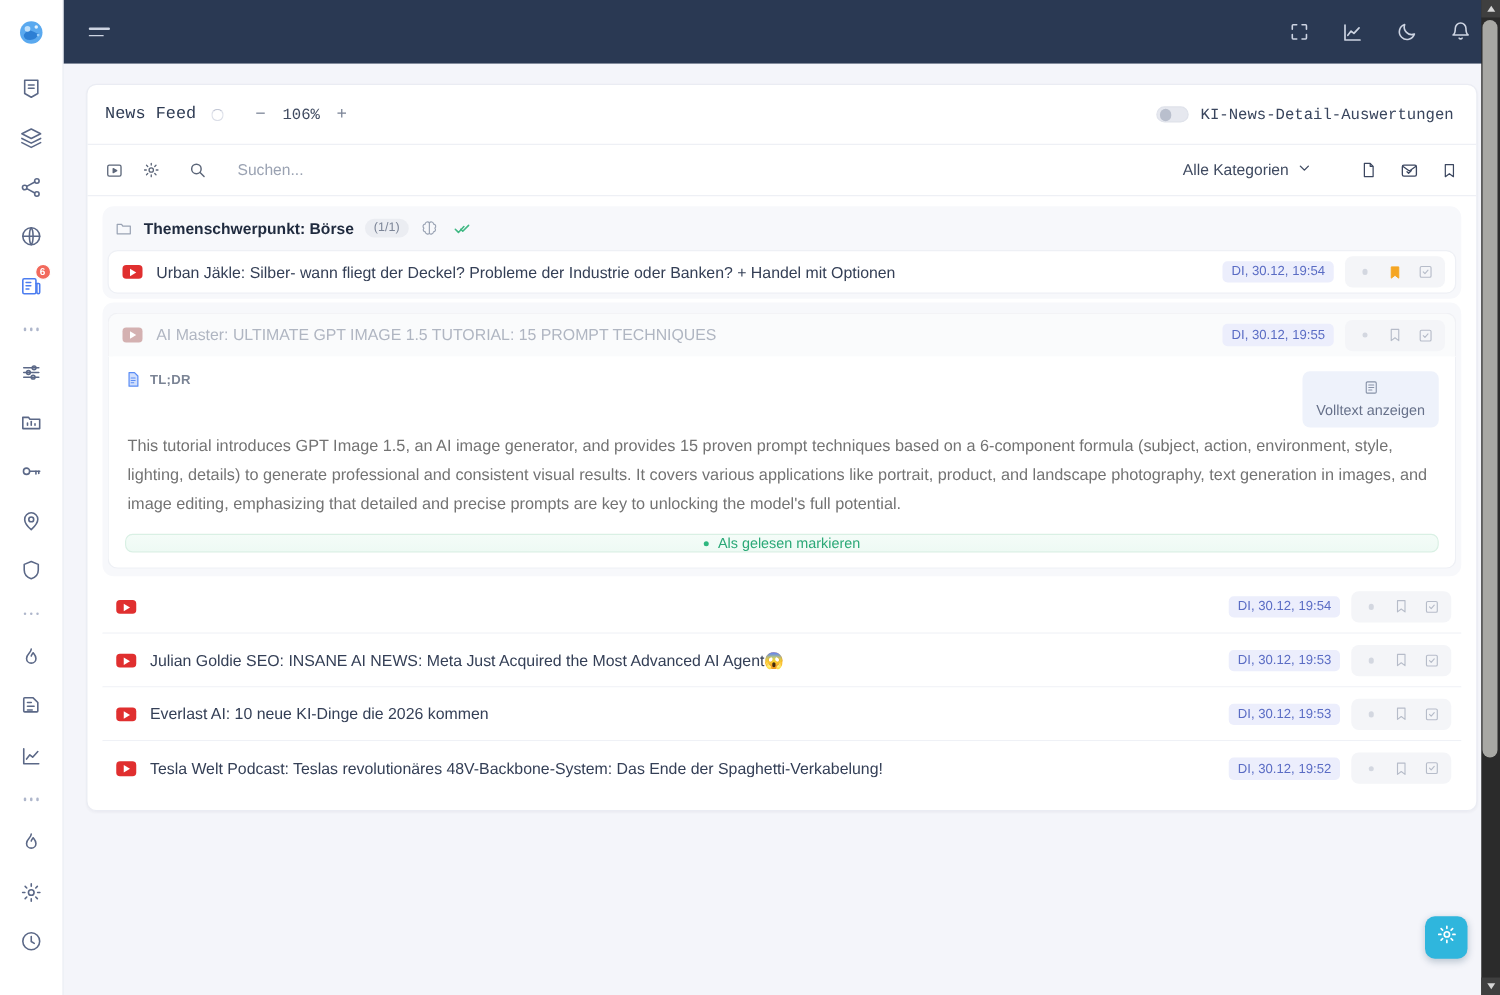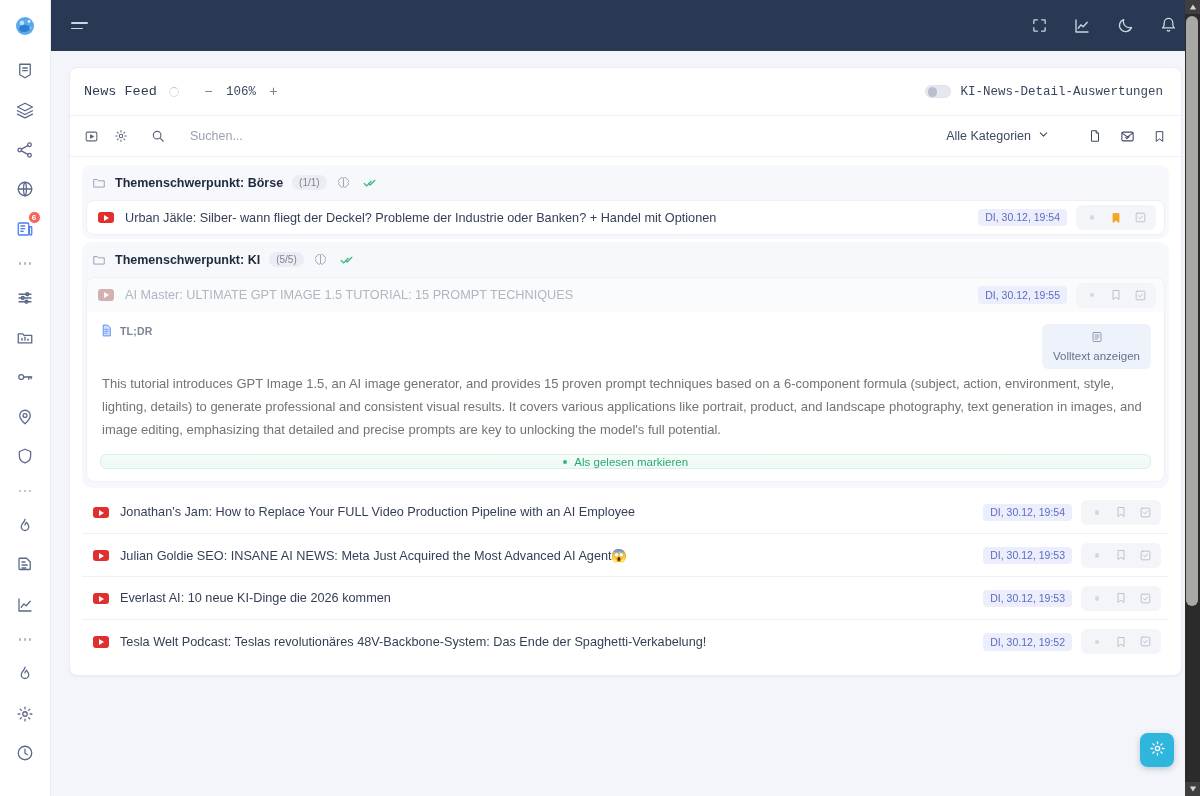--- a/index.html
+++ b/index.html
@@ -726,44 +726,20 @@
                   <svg width="13" height="13" viewBox="0 0 24 24" fill="none" stroke="currentColor" stroke-width="1.7" stroke-linejoin="round" stroke-linecap="round">
                     <rect x="4" y="4" width="16" height="16" rx="2"></rect>
                       <path d="M8.5 12l2.5 2.5 4.5-5"></path>
                   </svg>
                 </span>
               </span>
             </div>
           </div>
 
           <div class="group" style="padding-bottom:6px;">
-            <div class="group-head">
-              <span style="color:#9aa3b4;display:flex;">
-                <svg width="14" height="14" viewBox="0 0 24 24" fill="none" stroke="currentColor" stroke-width="1.7" stroke-linejoin="round">
-                  <path d="M3 6h6l1.7 2.3H21V19H3z"></path>
-                </svg>
-              </span>
-              <span class="group-title">Themenschwerpunkt: KI</span>
-              <span class="group-count">(5/5)</span>
-              <span class="group-icons">
-                <span style="color:#9aa3b4;display:flex;">
-                  <svg width="15" height="15" viewBox="0 0 24 24" fill="none" stroke="currentColor" stroke-width="1.5" stroke-linejoin="round" stroke-linecap="round">
-                    <path d="M12 5.2a3 3 0 0 0-5.4 1.6A2.9 2.9 0 0 0 5 12a2.9 2.9 0 0 0 1.8 4.9A3 3 0 0 0 12 18.6"></path>
-                    <path d="M12 5.2a3 3 0 0 1 5.4 1.6A2.9 2.9 0 0 1 19 12a2.9 2.9 0 0 1-1.8 4.9A3 3 0 0 1 12 18.6"></path>
-                    <path d="M12 5.2v13.4"></path>
-                  </svg>
-                </span>
-                <span style="color:#3fb883;display:flex;">
-                  <svg width="15" height="15" viewBox="0 0 24 24" fill="none" stroke="currentColor" stroke-width="2" stroke-linecap="round" stroke-linejoin="round">
-                    <path d="M2 13.5 6 17.5 13 10"></path>
-                      <path d="M9 13.5l2.5 2.5L19 8.5"></path>
-                  </svg>
-                </span>
-              </span>
-            </div>
 
             <div class="row read" style="border-radius:8px 8px 0 0;border-bottom:none;">
               <span class="yt dim"></span>
               <span class="row-title dim">AI Master: ULTIMATE GPT IMAGE 1.5 TUTORIAL: 15 PROMPT TECHNIQUES</span>
               <span class="row-spacer"></span>
               <span class="date-badge">DI, 30.12, 19:55</span>
               <span class="row-actions">
                 <span class="act">
                     <i class="dot"></i>
                   </span>
@@ -809,21 +785,20 @@
                 <i class="dot"></i>
                 <span class="markread-label">Als gelesen markieren</span>
               </div>
             </div>
           </div>
 
           <div class="plain-list">
 
             <div class="row flat">
               <span class="yt"></span>
-              <span class="row-title">Jonathan's Jam: How to Replace Your FULL Video Production Pipeline with an AI Employee</span>
               <span class="row-spacer"></span>
               <span class="date-badge">DI, 30.12, 19:54</span>
               <span class="row-actions">
                 <span class="act">
                     <i class="dot"></i>
                   </span>
                 <span class="act">
                   <svg width="12" height="12" viewBox="0 0 24 24" fill="none" stroke="currentColor" stroke-width="1.8" stroke-linejoin="round">
                       <path d="M6 3h12v18l-6-4.5L6 21z"></path>
                     </svg>

